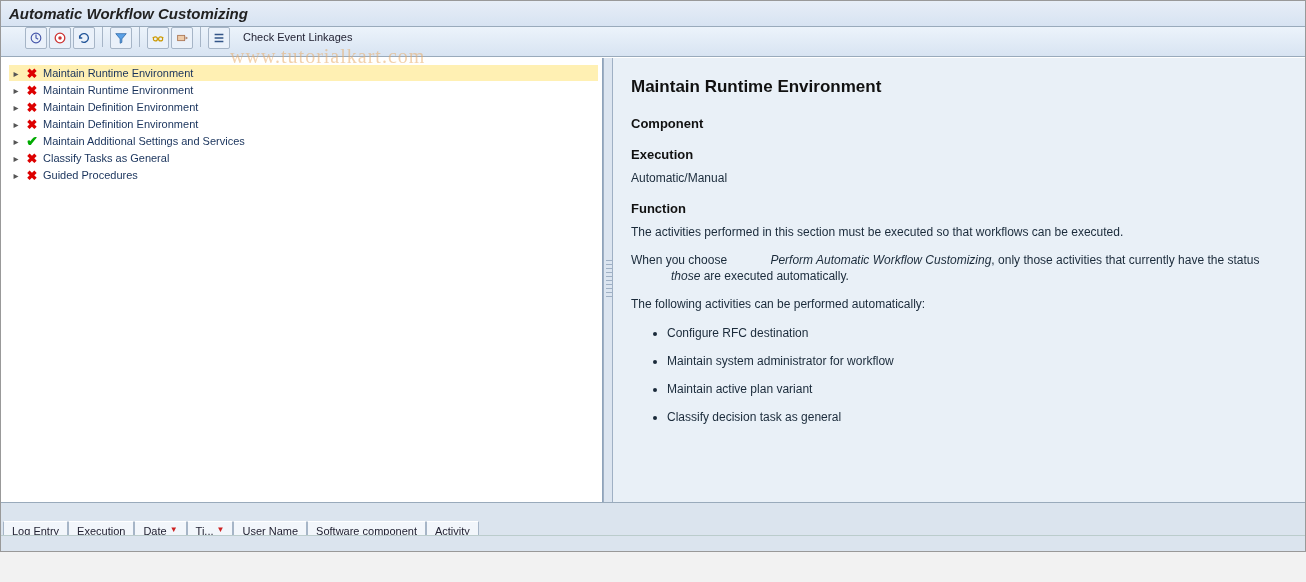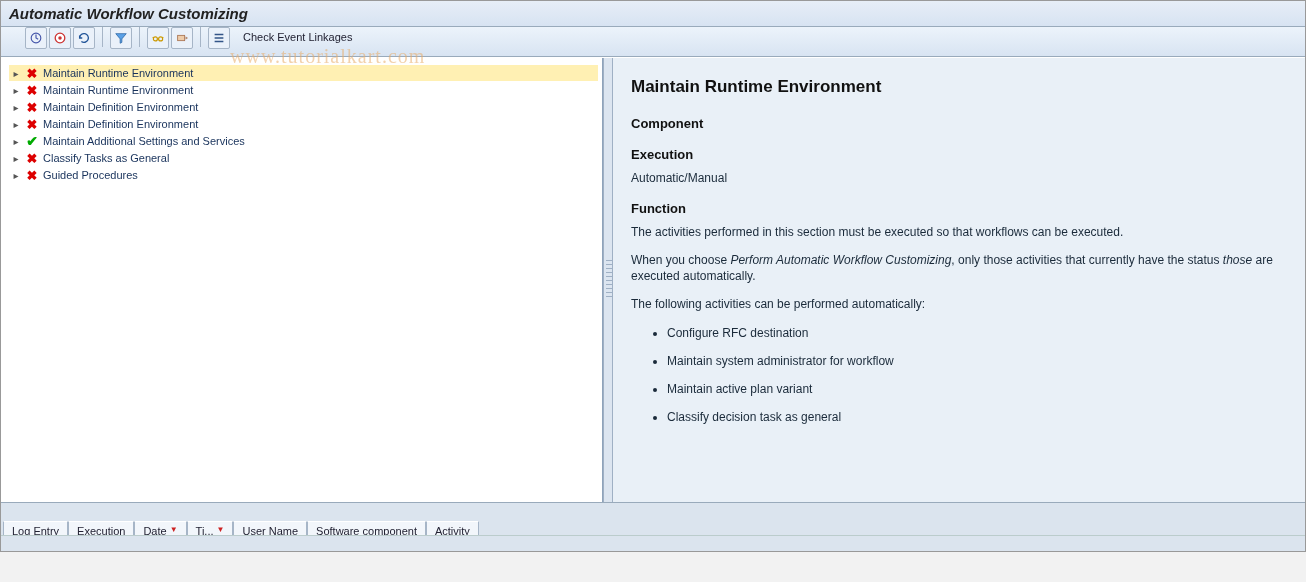--- a/index.html
+++ b/index.html
@@ -14,21 +14,21 @@
   .middle { flex: 1 1 auto; display: flex; min-height: 0; border-top:1px solid #fff; }
   .left-pane { width: 602px; background: #fff; overflow: auto; border-right: 1px solid #8fa3bb; }
   .splitter { width: 10px; background: #dce5f0; border-left:1px solid #9fb0c4; border-right:1px solid #9fb0c4; position:relative; }
   .splitter::after{content:"";position:absolute;top:50%;left:2px;width:6px;height:40px;transform:translateY(-50%);background:repeating-linear-gradient(#9fb0c4 0 1px,transparent 1px 4px);}
   .right-pane { flex: 1; background: #e9f0f7; padding: 18px 18px 8px 18px; overflow:auto; color:#1a2a3a; font-size:12px; line-height:1.35; }
   .right-pane h2 { font-size: 17px; font-weight: bold; margin-bottom: 16px; color:#111;}
   .right-pane h3 { font-size: 13px; font-weight: bold; margin-top: 14px; margin-bottom: 6px; color:#111;}
   .right-pane p { margin-bottom: 12px; }
   .right-pane ul { margin: 6px 0 10px 36px; }
   .right-pane li { margin-bottom: 12px; }
-  .italic{font-style:italic;}
+  .italic{font-style:italic;margin-left:40px;}
   .tree { padding: 6px 4px 6px 8px; }
   .tree-row { display: flex; align-items: center; height: 16px; margin: 1px 0; padding:0 2px; cursor: pointer; }
   .tree-row.selected { background: #fff0b3; }
   .expand { width: 10px; text-align:center; color:#555; font-size:10px; margin-right:4px;}
   .status-icon { width:14px; height:14px; margin-right:4px; display:flex;align-items:center;justify-content:center;}
   .x-icon { color:#d00; font-weight:bold; font-size:13px; line-height:1;}
   .check-icon { color:#0a0; font-weight:bold; font-size:14px; line-height:1;}
   .tree-label { color:#18325b; font-size:11px; }
   .bottom-tabs { height: 22px; background:#dbe4ee; border-top: 1px solid #9ab; display:flex; align-items:stretch; padding:16px 2px;}
   .btab { border:1px solid #a6b5c7; border-top:1px solid #fff; background:#f2f6fb; padding: 2px 8px; margin-right:0px; margin-top:2px; display:flex; align-items:center; gap:3px; font-size:11px; color:#223; cursor:pointer; height:18px; border-bottom:none;}

